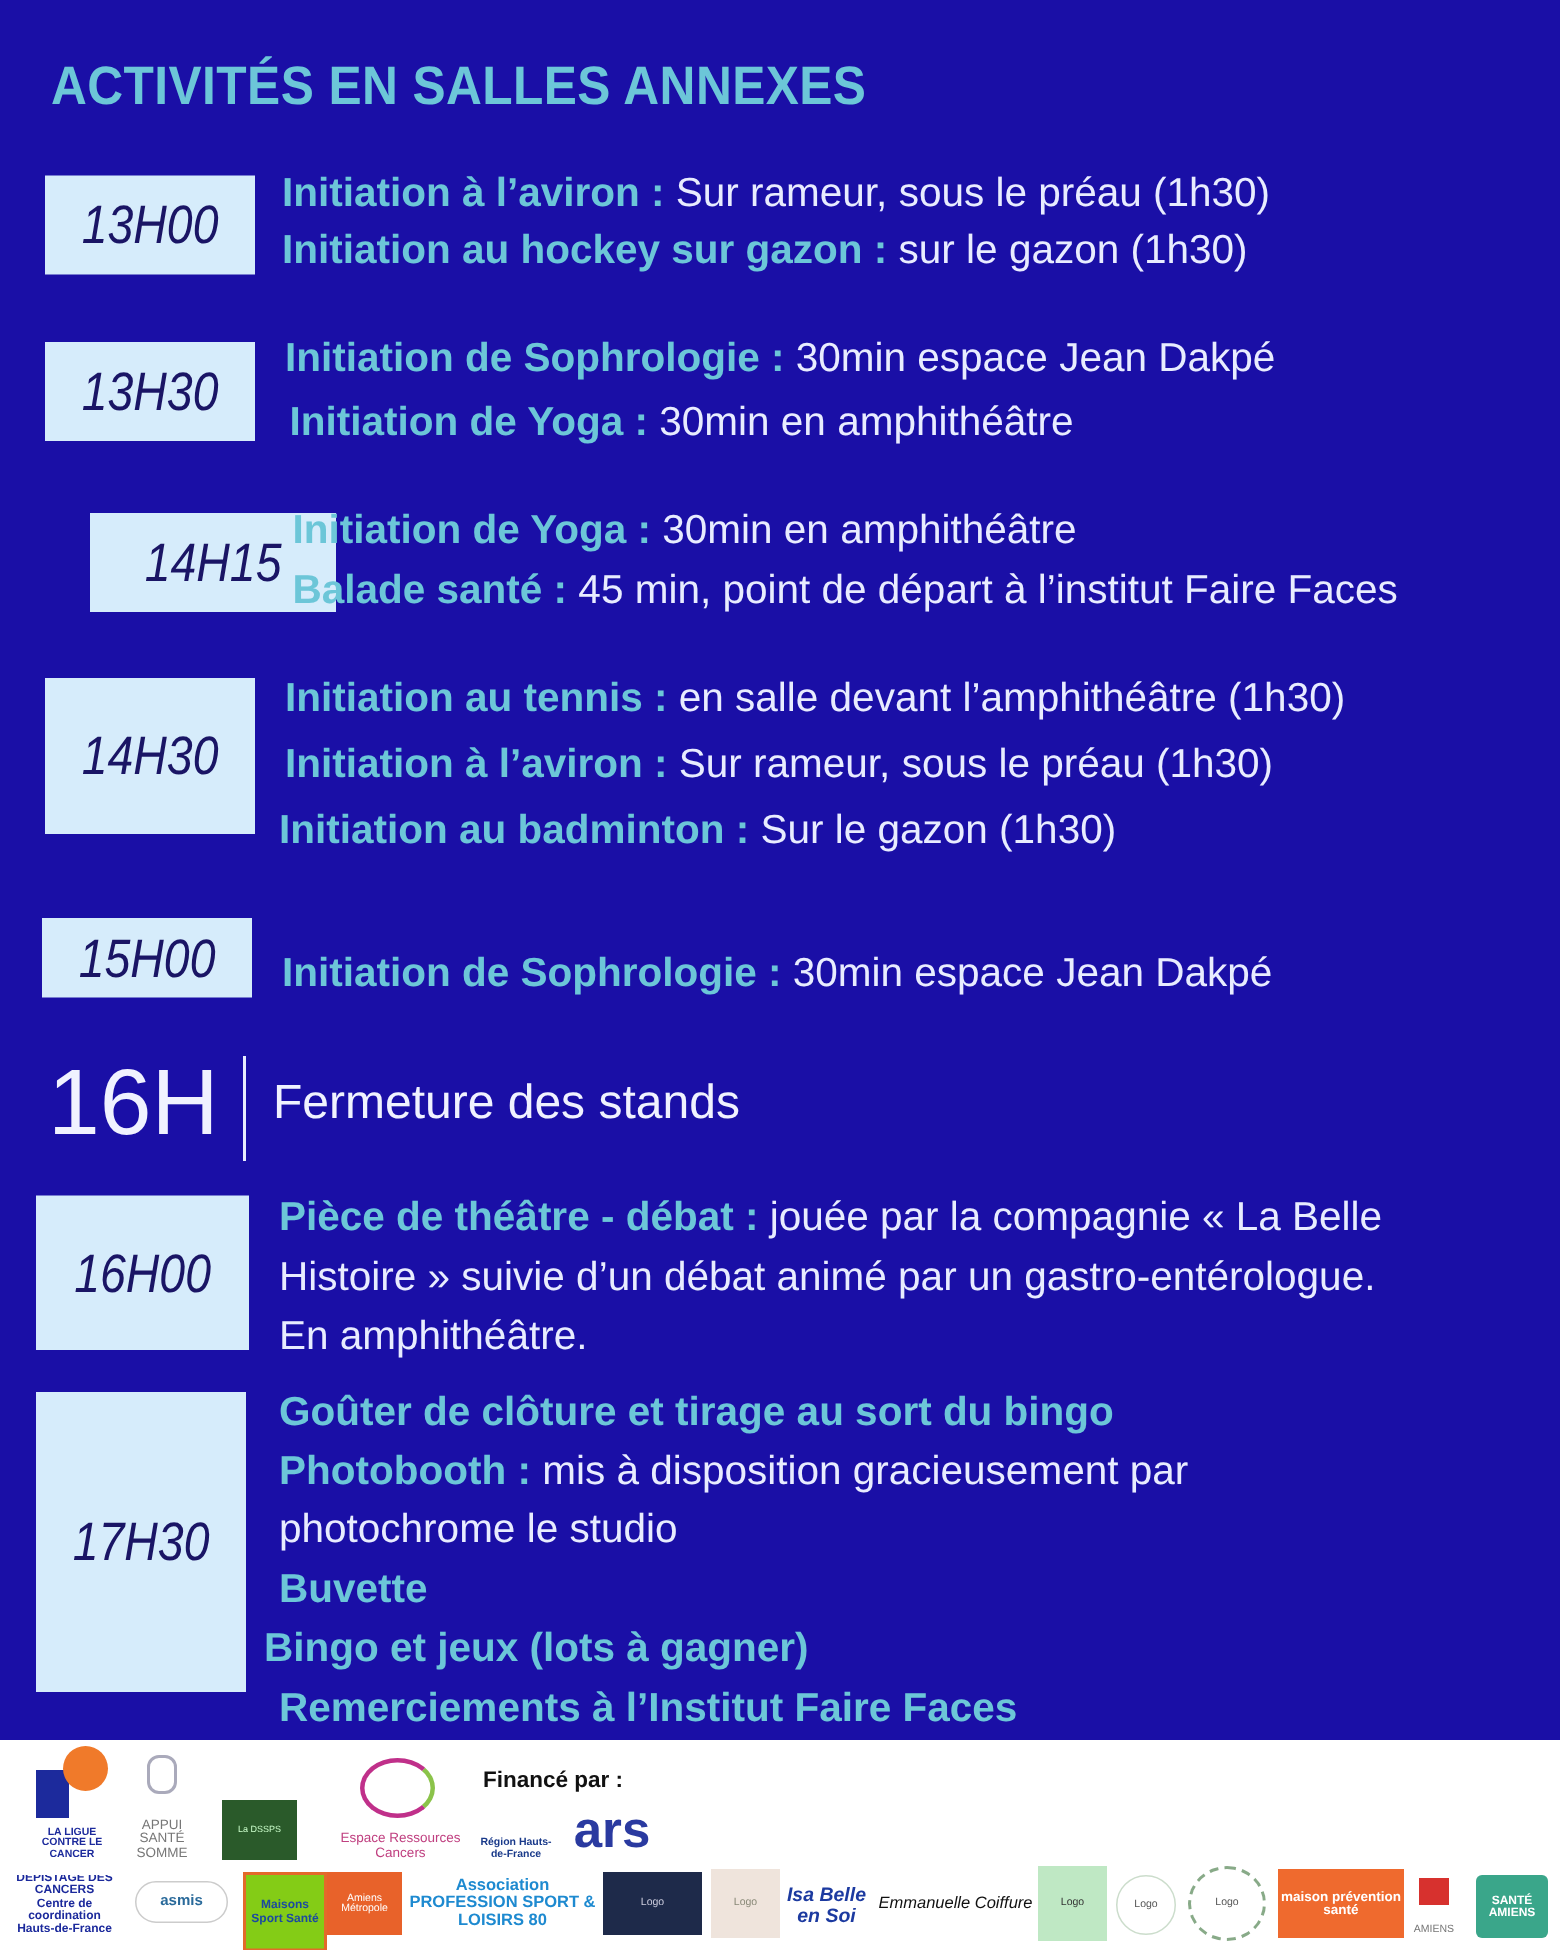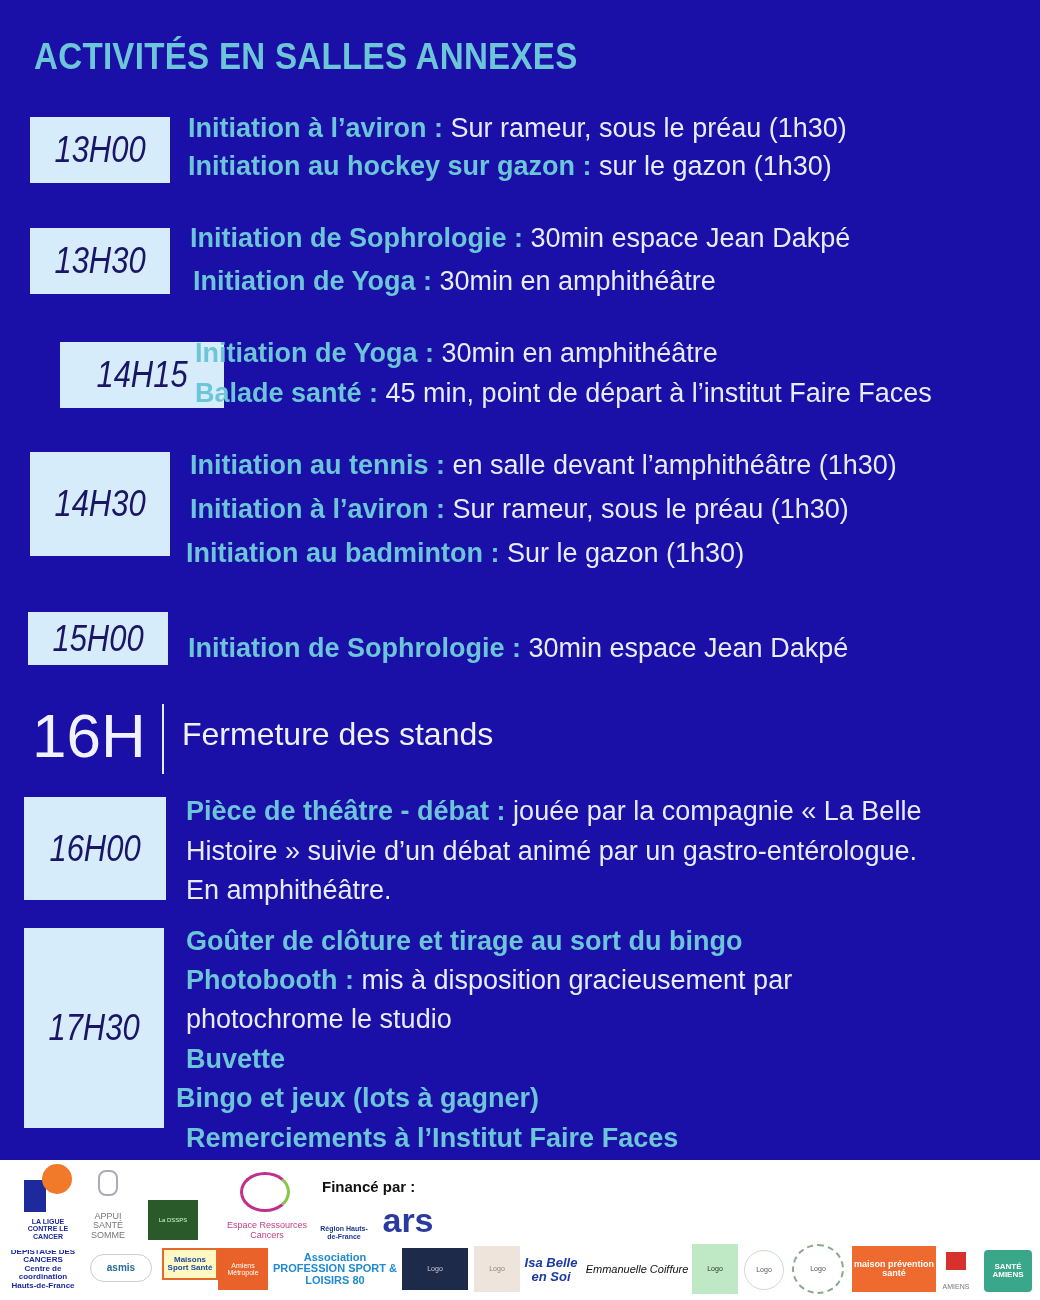--- a/index.html
+++ b/index.html
@@ -101,21 +101,21 @@
 <div class="logo" style="left:378px;top:1200px;width:60px;height:42px;color:#2a3aa0;font-size:34px;font-weight:bold;">
     <span style="color:#2a3aa0;">ars</span>
   </div>
 
 <div class="logo" style="left:10px;top:1250px;width:66px;height:38px;color:#1c2a9c;font-size:8px;font-weight:bold;">
     <span>DÉPISTAGE DES CANCERS Centre de coordination Hauts-de-France</span>
   </div>
 <div class="logo" style="left:90px;top:1254px;width:62px;height:28px;border:1px solid #ccc;border-radius:14px;color:#2a6a9a;font-size:10px;font-weight:bold;">
     <span>asmis</span>
   </div>
-<div class="logo" style="left:162px;top:1248px;width:56px;height:32px;background:#fef9c3;border:2px solid #e36a2a;color:#1c4aa0;font-size:8px;font-weight:bold;">
+<div class="logo" style="left:162px;top:1248px;width:56px;height:53px;background:#84cc16;border:2px solid #e36a2a;color:#1c4aa0;font-size:8px;font-weight:bold;">
     <span>Maisons Sport Santé</span>
   </div>
 <div class="logo" style="left:218px;top:1248px;width:50px;height:42px;background:#e8622a;color:#fff;font-size:7px;">
     <span>Amiens Métropole</span>
   </div>
 <div class="logo" style="left:272px;top:1250px;width:126px;height:38px;color:#1e8ad0;font-size:11px;font-weight:bold;">
     <span>Association PROFESSION SPORT &amp; LOISIRS 80</span>
   </div>
 <div class="logo" style="left:402px;top:1248px;width:66px;height:42px;background:#1e2a4a;color:#ccd;font-size:7px;">
     <span>Logo</span>

